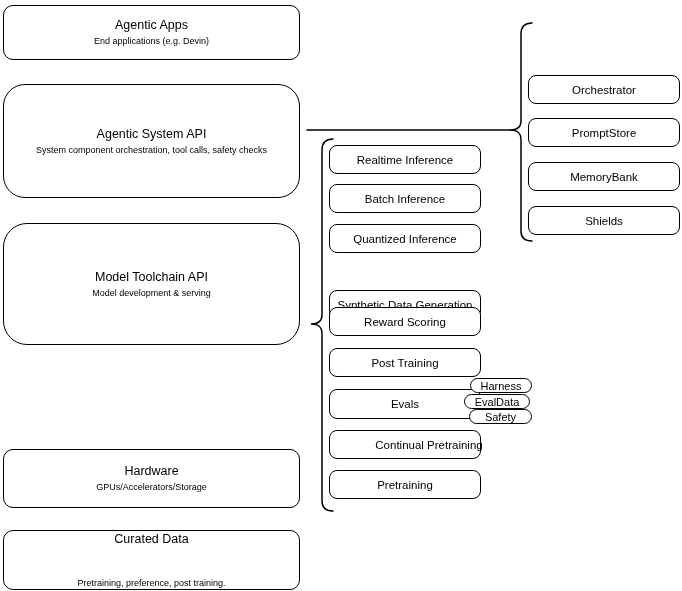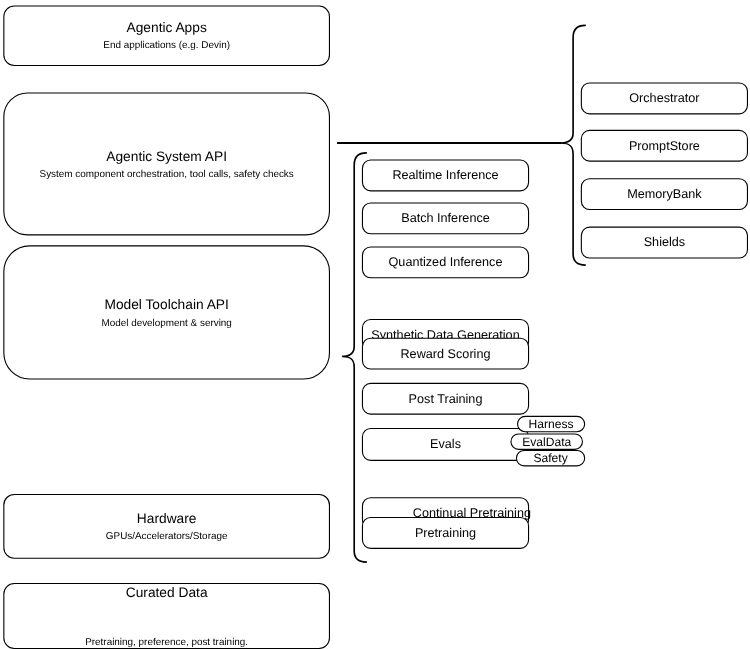--- a/index.html
+++ b/index.html
@@ -90,21 +90,21 @@
   <svg class="overlay" viewBox="0 0 682 591" xmlns="http://www.w3.org/2000/svg">
     <path d="M307,130 L510,130" stroke="#000000" stroke-width="1.6" fill="none" stroke-linecap="round"></path>
     <path d="M532,23 C525,23 521,27 521,34 L521,121 C521,127 518,130 510,130 C518,130 521,133 521,140 L521,231 C521,238 525,241 532,241" stroke="#000000" stroke-width="1.5" fill="none" stroke-linecap="round"></path>
     <path d="M333,139 C326,139 322,143 322,150 L322,315 C322,321 319,324 311,324 C319,324 322,327 322,334 L322,501 C322,508 326,511 333,511" stroke="#000000" stroke-width="1.5" fill="none" stroke-linecap="round"></path>
   </svg>
 
   <div class="layer-box" style="top:5px;height:55px;border-radius:10px;">
     <div class="layer-title">Agentic Apps</div>
     <div class="layer-sub">End applications (e.g. Devin)</div>
   </div>
-  <div class="layer-box" style="top:84px;height:130px;border-radius:22px;">
+  <div class="layer-box" style="top:84px;height:114px;border-radius:22px;">
     <div class="layer-title">Agentic System API</div>
     <div class="layer-sub">System component orchestration, tool calls, safety checks</div>
   </div>
   <div class="layer-box" style="top:223px;height:122px;border-radius:24px;">
     <div class="layer-title">Model Toolchain API</div>
     <div class="layer-sub">Model development &amp; serving</div>
   </div>
   <div class="layer-box" style="top:449px;height:59px;border-radius:10px;">
     <div class="layer-title">Hardware</div>
     <div class="layer-sub">GPUs/Accelerators/Storage</div>
@@ -128,21 +128,21 @@
   </div>
   <div class="node mid-node" style="top:307px;">
     <span>Reward Scoring</span>
   </div>
   <div class="node mid-node" style="top:348px;">
     <span>Post Training</span>
   </div>
   <div class="node mid-node" style="top:389px;height:30px;">
     <span>Evals</span>
   </div>
-  <div class="node mid-node" style="top:452px;padding-left:48px;">
+  <div class="node mid-node" style="top:430px;padding-left:48px;">
     <span>Continual Pretraining</span>
   </div>
   <div class="node mid-node" style="top:470px;">
     <span>Pretraining</span>
   </div>
 
   <div class="pill" style="left:470px;top:378px;width:62px;">
     <span>Harness</span>
   </div>
   <div class="pill" style="left:464px;top:394px;width:66px;">

